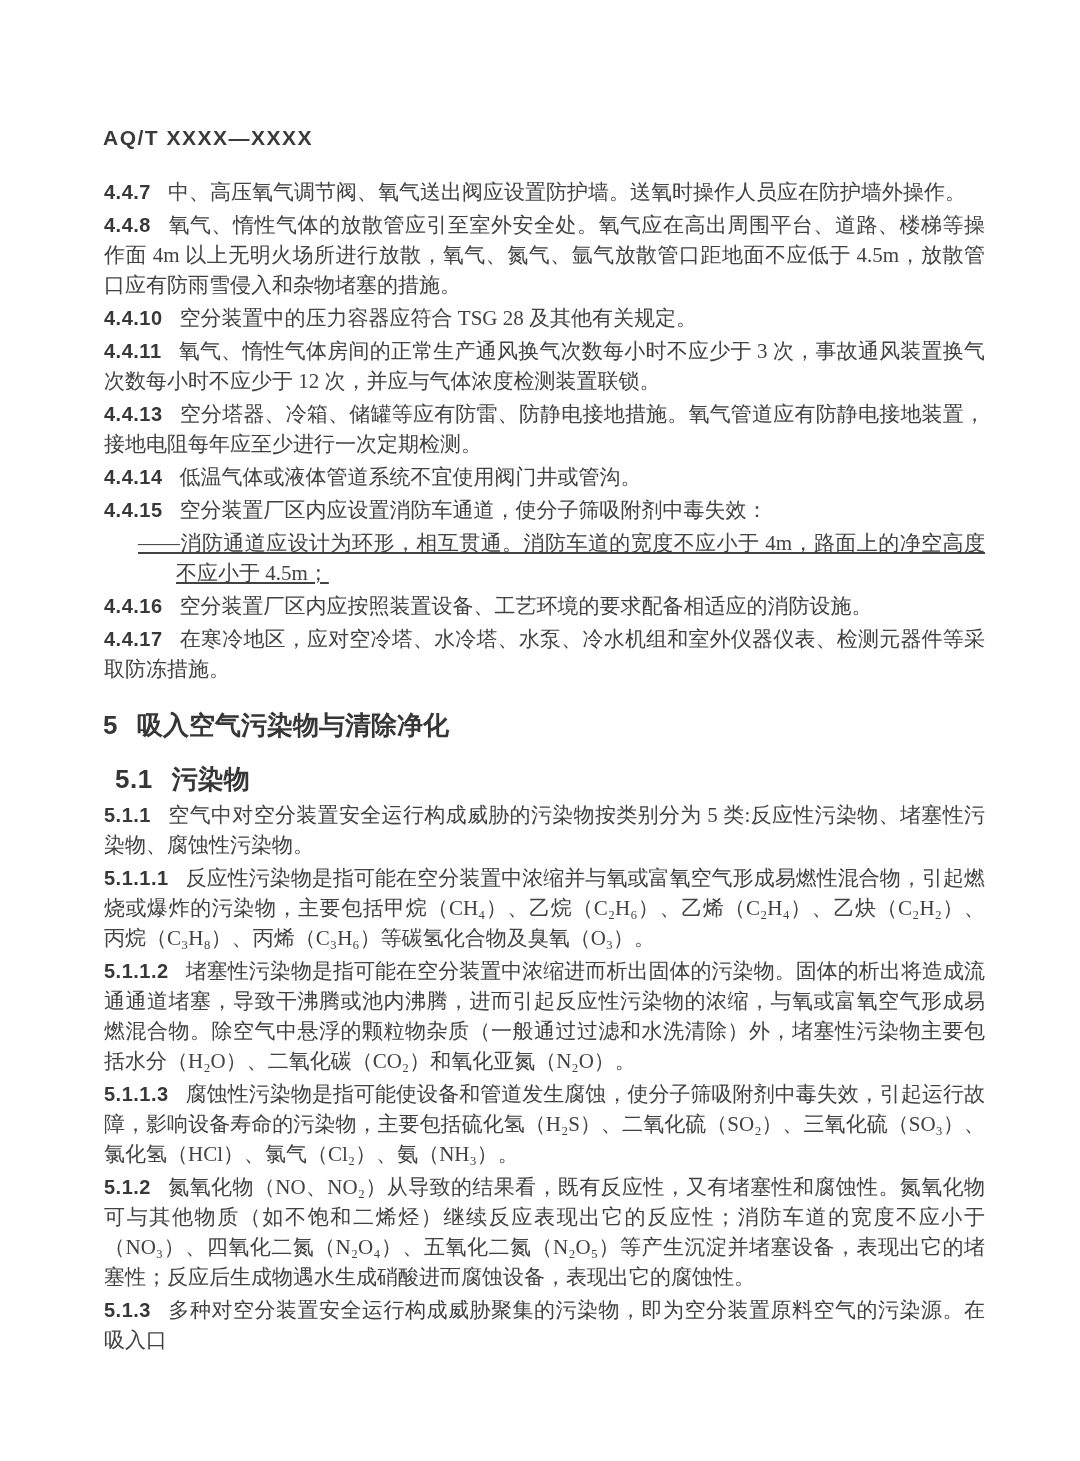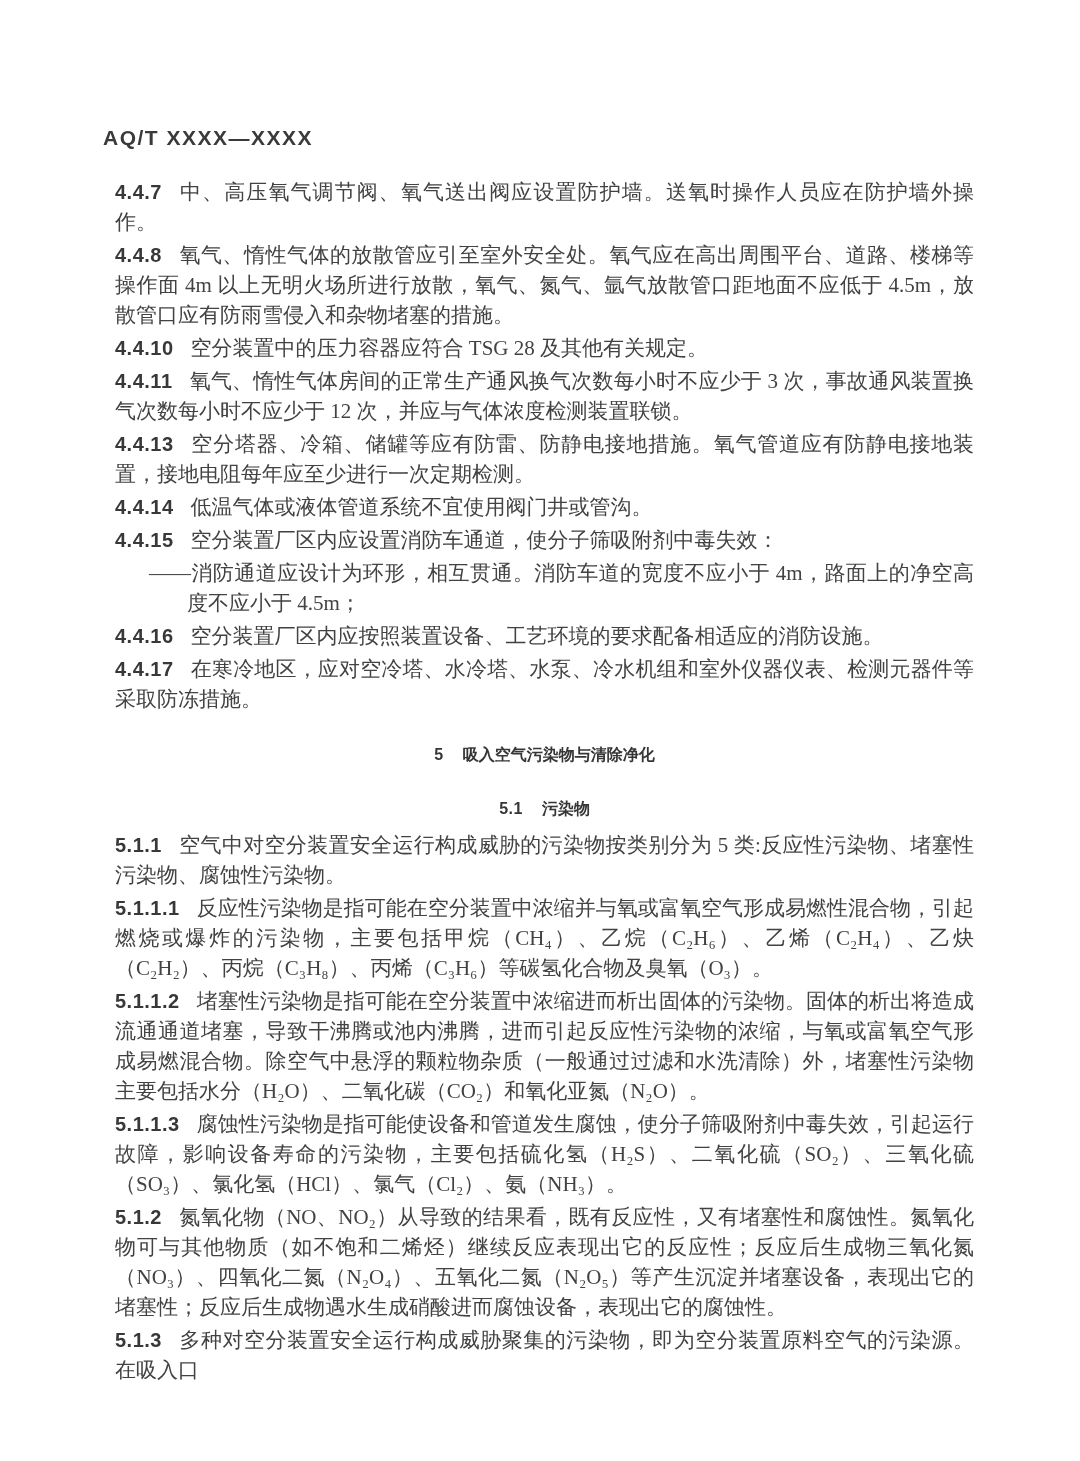--- a/index.html
+++ b/index.html
@@ -22,52 +22,52 @@
     font-weight: 700;
     font-size: 21px;
     letter-spacing: 1.5px;
     color: #3a3a3a;
     margin: 0 0 27px 0;
   }
   p.clause, p.dash {
     font-family: "Liberation Serif", "DejaVu Serif", serif;
     font-size: 21px;
     line-height: 30px;
-    margin: 3px 12px;
+    margin: 3px 1px;
     text-align: justify;
     color: #424242;
   }
   .cnum {
     font-family: "Liberation Sans", "DejaVu Sans", sans-serif;
     font-weight: 700;
     font-size: 20px;
     letter-spacing: 0.5px;
     color: #383838;
     margin-right: 17px;
     white-space: nowrap;
   }
   p.dash {
     padding-left: 72px;
     text-indent: -38px;
+    text-decoration: underline;
   }
   h2.sec {
     font-family: "Liberation Sans", "DejaVu Sans", sans-serif;
     font-weight: 700;
-    font-size: 16px;
+    font-size: 26px;
     color: #363636;
     margin: 26px 0 8px 0;
     line-height: 30px;
-    text-align: center;
   }
   h2.sec .hnum {
     margin-right: 19px;
     letter-spacing: 0.5px;
   }
   h2.sec.sub {
-    margin: 24px 0 6px 0;
+    margin: 24px 0 6px 12px;
   }
 </style>
 </head>
 <body>
 
 <div class="page">
 
   <div class="doc-header">AQ/T XXXX—XXXX</div>
 
   <p class="clause">
@@ -131,20 +131,20 @@
 
   <p class="clause">
     <span class="cnum">5.1.1.2</span><span class="ctext">堵塞性污染物是指可能在空分装置中浓缩进而析出固体的污染物。固体的析出将造成流通通道堵塞，导致干沸腾或池内沸腾，进而引起反应性污染物的浓缩，与氧或富氧空气形成易燃混合物。除空气中悬浮的颗粒物杂质（一般通过过滤和水洗清除）外，堵塞性污染物主要包括水分（H₂O）、二氧化碳（CO₂）和氧化亚氮（N₂O）。</span>
   </p>
 
   <p class="clause">
     <span class="cnum">5.1.1.3</span><span class="ctext">腐蚀性污染物是指可能使设备和管道发生腐蚀，使分子筛吸附剂中毒失效，引起运行故障，影响设备寿命的污染物，主要包括硫化氢（H₂S）、二氧化硫（SO₂）、三氧化硫（SO₃）、氯化氢（HCl）、氯气（Cl₂）、氨（NH₃）。</span>
   </p>
 
   <p class="clause">
-    <span class="cnum">5.1.2</span><span class="ctext">氮氧化物（NO、NO₂）从导致的结果看，既有反应性，又有堵塞性和腐蚀性。氮氧化物可与其他物质（如不饱和二烯烃）继续反应表现出它的反应性；反应后生成物三氧化氮（NO₃）、四氧化二氮（N₂O₄）、五氧化二氮（N₂O₅）等产生沉淀并堵塞设备，表现出它的堵塞性；反应后生成物遇水生成硝酸进而腐蚀设备，表现出它的腐蚀性。</span>
+    <span class="cnum">5.1.2</span><span class="ctext">氮氧化物（NO、NO₂）从导致的结果看，既有反应性，又有堵塞性和腐蚀性。氮氧化物可与其他物质（如不饱和二烯烃）继续反应表现出它的反应性；消防车道的宽度不应小于（NO₃）、四氧化二氮（N₂O₄）、五氧化二氮（N₂O₅）等产生沉淀并堵塞设备，表现出它的堵塞性；反应后生成物遇水生成硝酸进而腐蚀设备，表现出它的腐蚀性。</span>
   </p>
 
   <p class="clause">
     <span class="cnum">5.1.3</span><span class="ctext">多种对空分装置安全运行构成威胁聚集的污染物，即为空分装置原料空气的污染源。在吸入口</span>
   </p>
 
 </div>
 
 </body></html>

